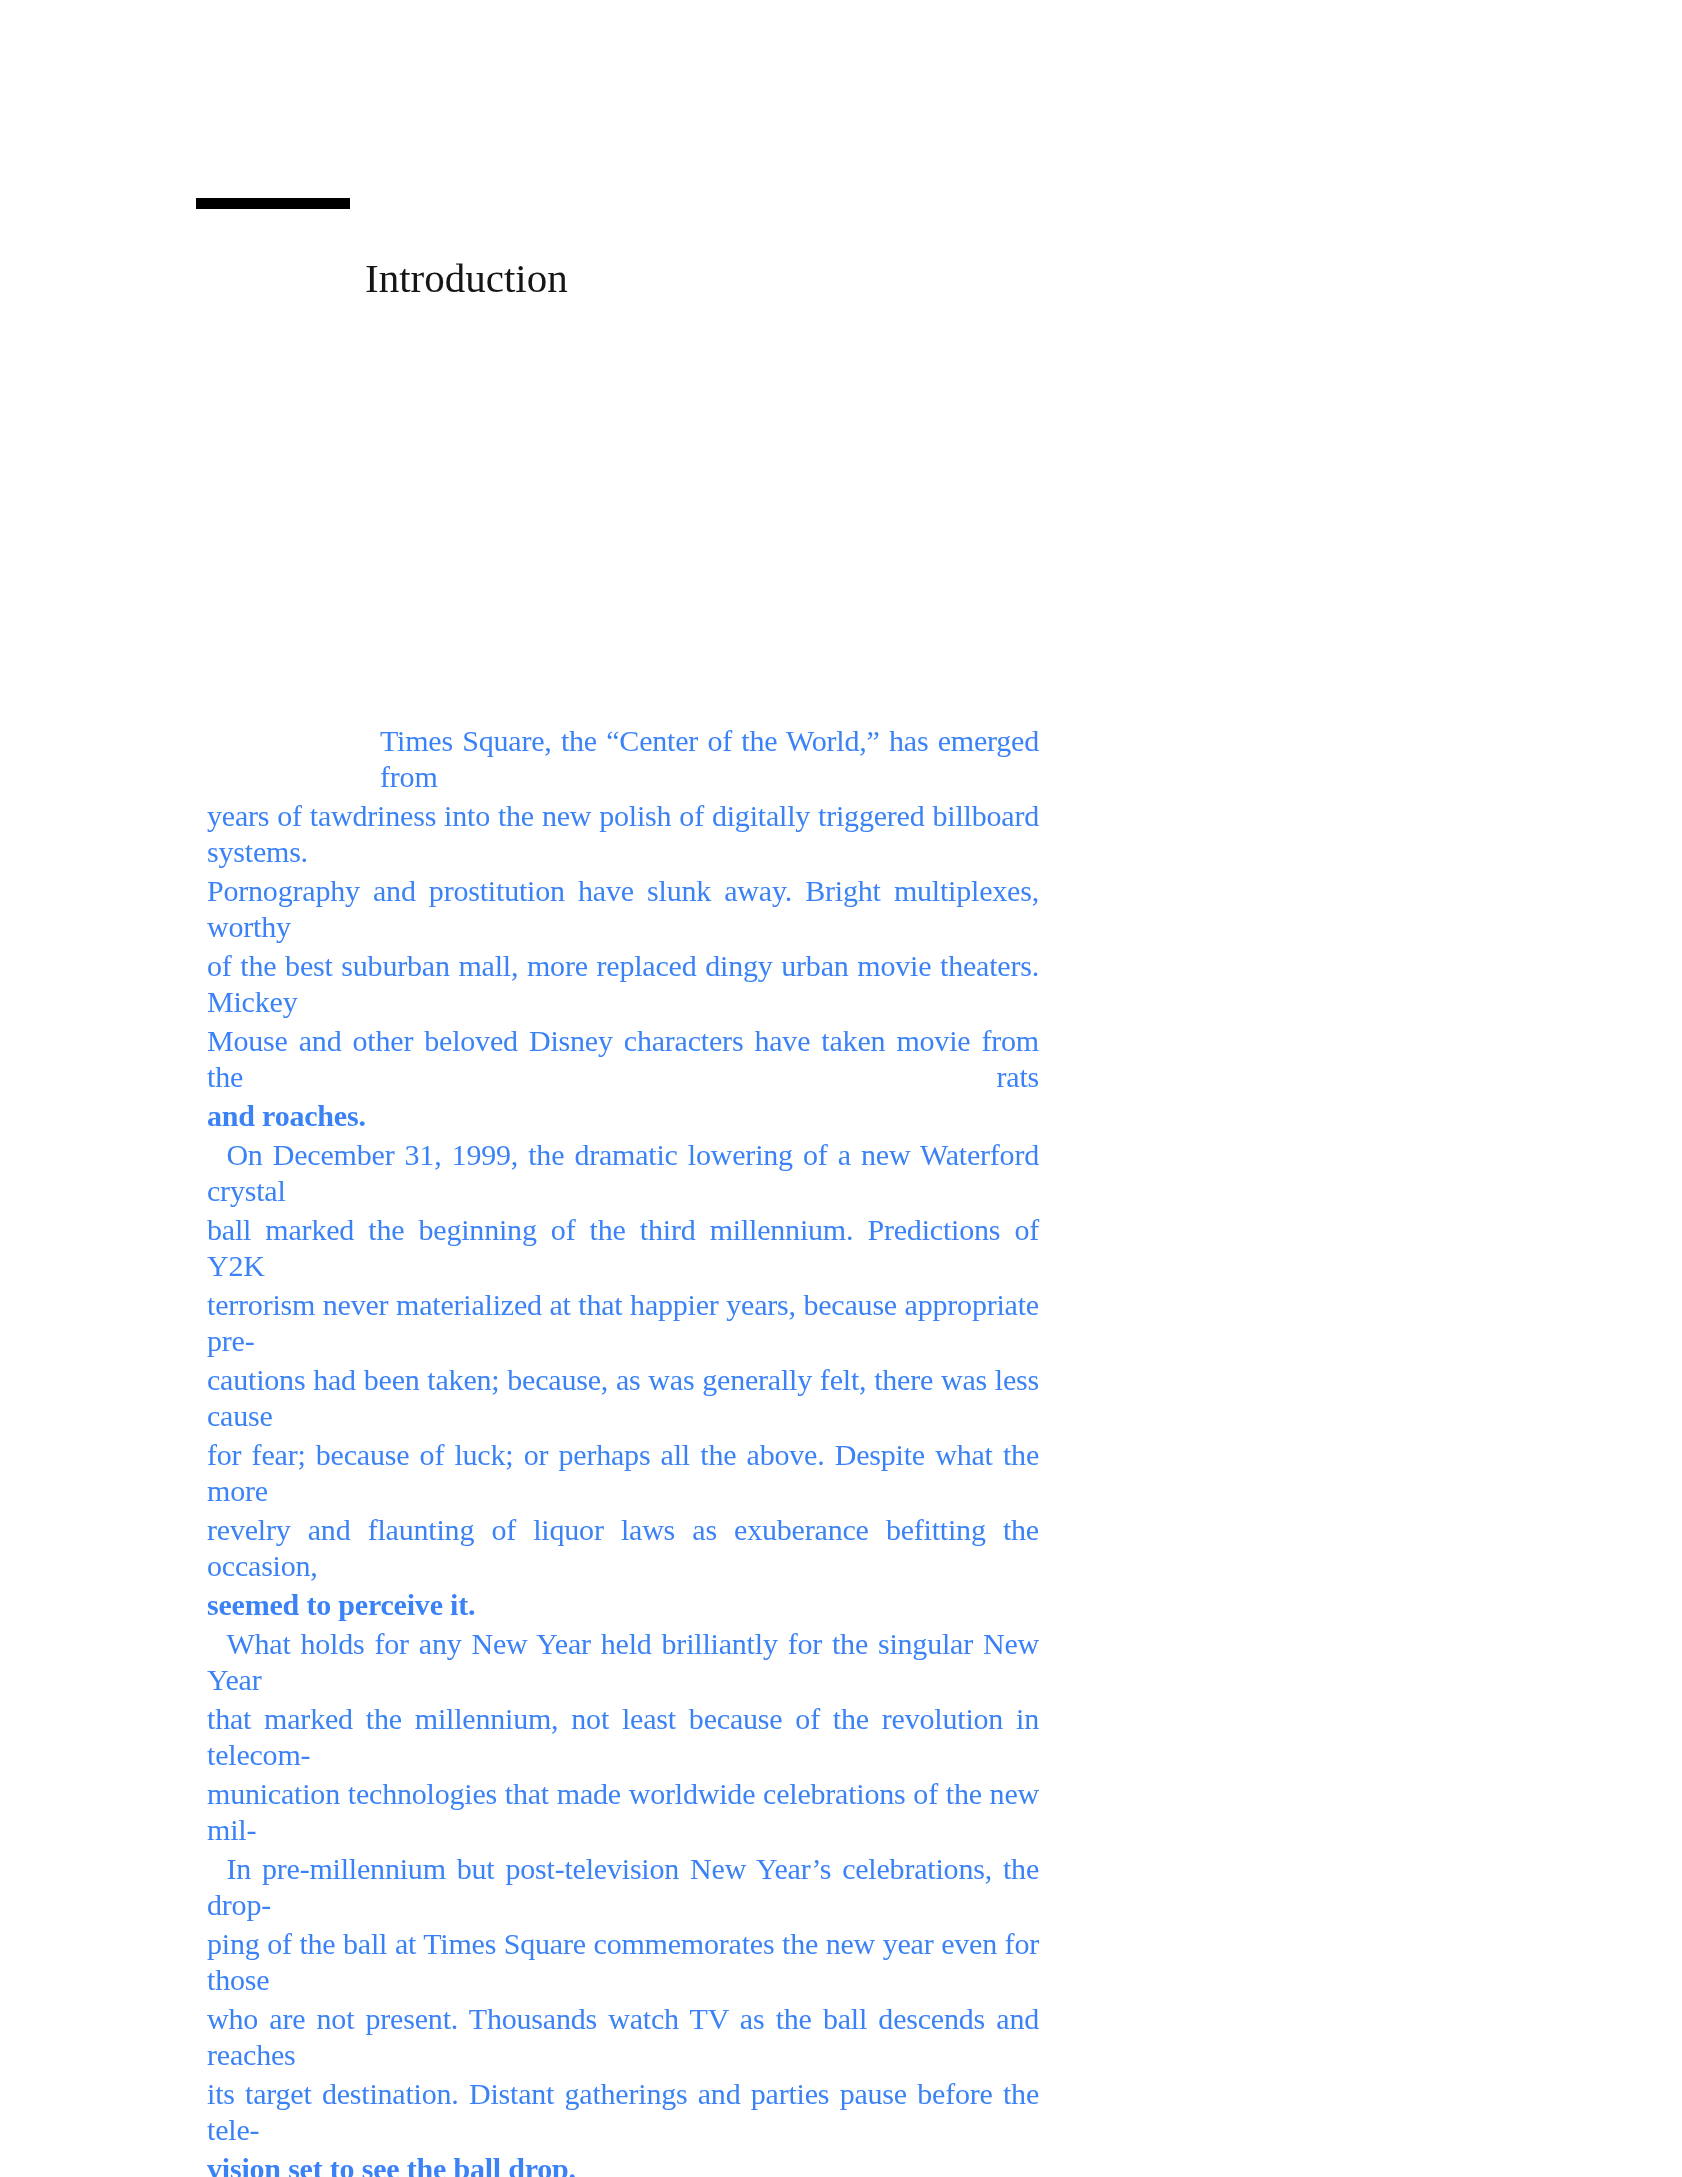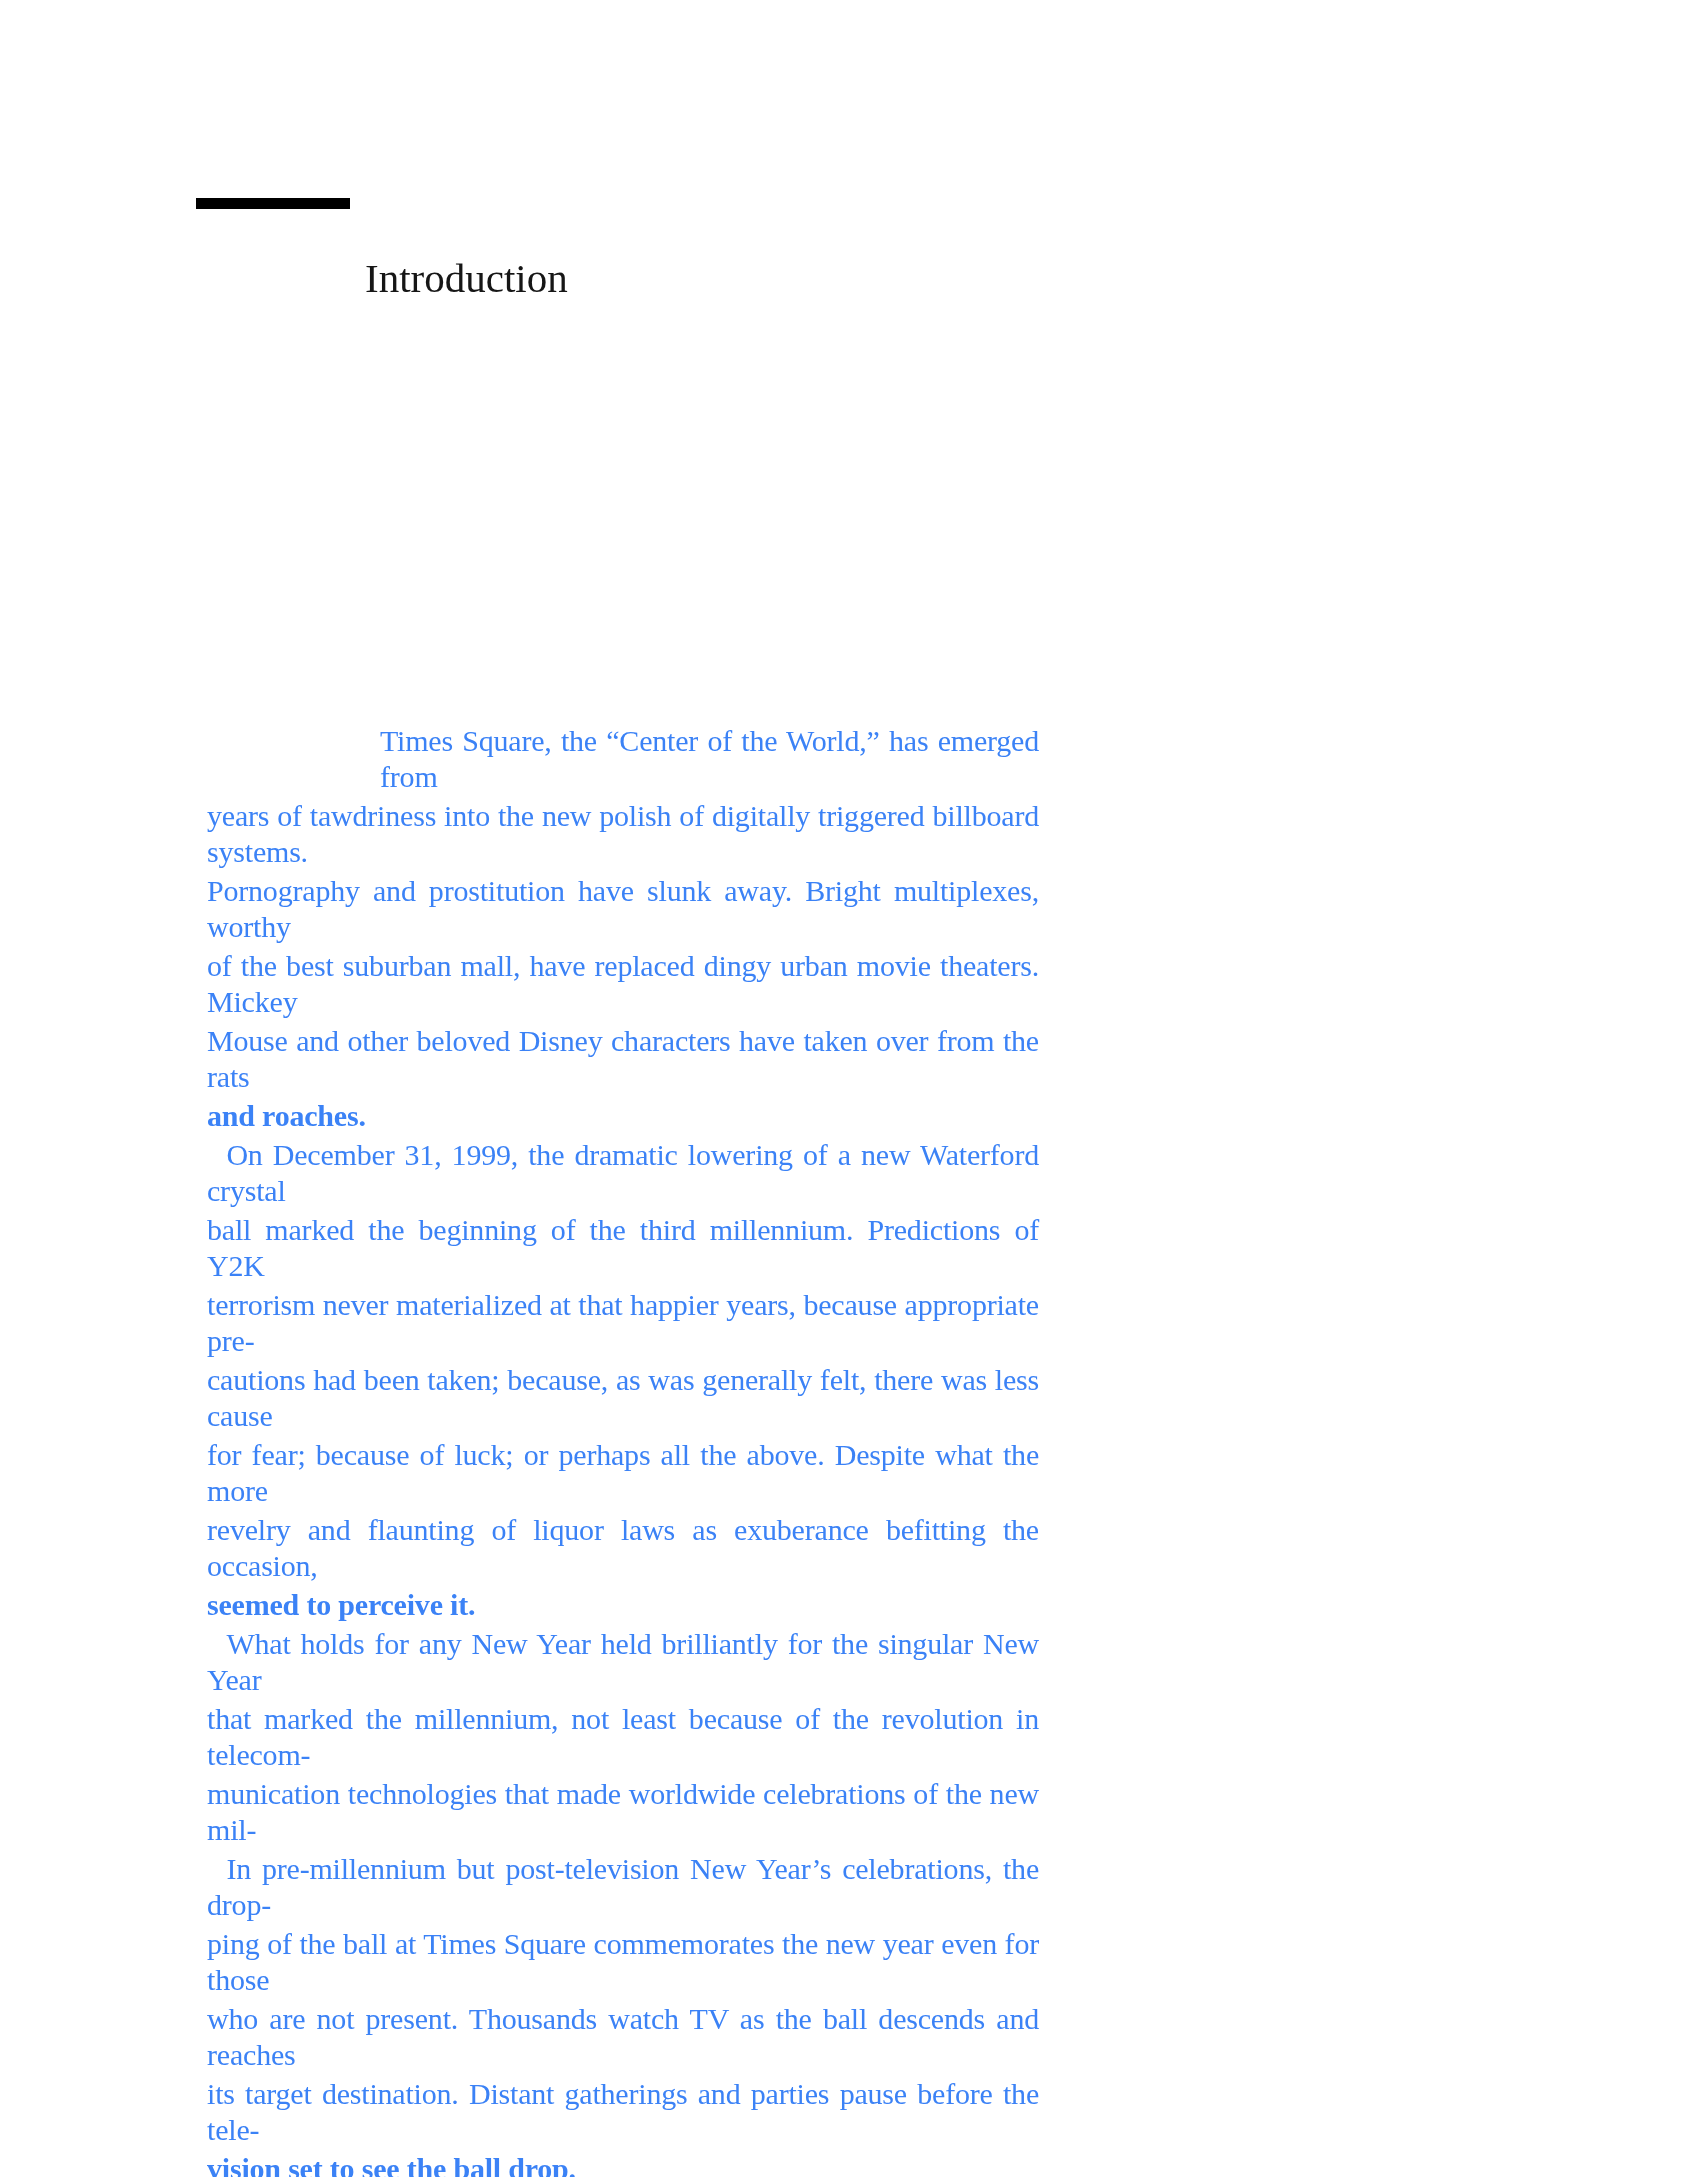--- a/index.html
+++ b/index.html
@@ -56,22 +56,22 @@
 <body>
 
 <div class="page">
   <div class="chapter-rule"></div>
   <h1 class="chapter-title">Introduction</h1>
   <main class="body-text">
       <div class="para">
         <div class="line opening-indent">Times Square, the “Center of the World,” has emerged from</div>
         <div class="line">years of tawdriness into the new polish of digitally triggered billboard systems.</div>
         <div class="line">Pornography and prostitution have slunk away. Bright multiplexes, worthy</div>
-        <div class="line">of the best suburban mall, have replaced dingy urban movie theaters. Mickey</div>
-        <div class="line">Mouse and other beloved Disney characters have taken over from the rats</div>
+        <div class="line">of the best suburban mall, more replaced dingy urban movie theaters. Mickey</div>
+        <div class="line">Mouse and other beloved Disney characters have taken movie from the rats</div>
         <div class="line no-justify">and roaches.</div>
       </div>
       <div class="para">
         <div class="line para-indent">On December 31, 1999, the dramatic lowering of a new Waterford crystal</div>
         <div class="line">ball marked the beginning of the third millennium. Predictions of Y2K</div>
         <div class="line">terrorism never materialized at that happier years, because appropriate pre-</div>
         <div class="line">cautions had been taken; because, as was generally felt, there was less cause</div>
         <div class="line">for fear; because of luck; or perhaps all the above. Despite what the more</div>
         <div class="line">revelry and flaunting of liquor laws as exuberance befitting the occasion,</div>
         <div class="line no-justify">seemed to perceive it.</div>

